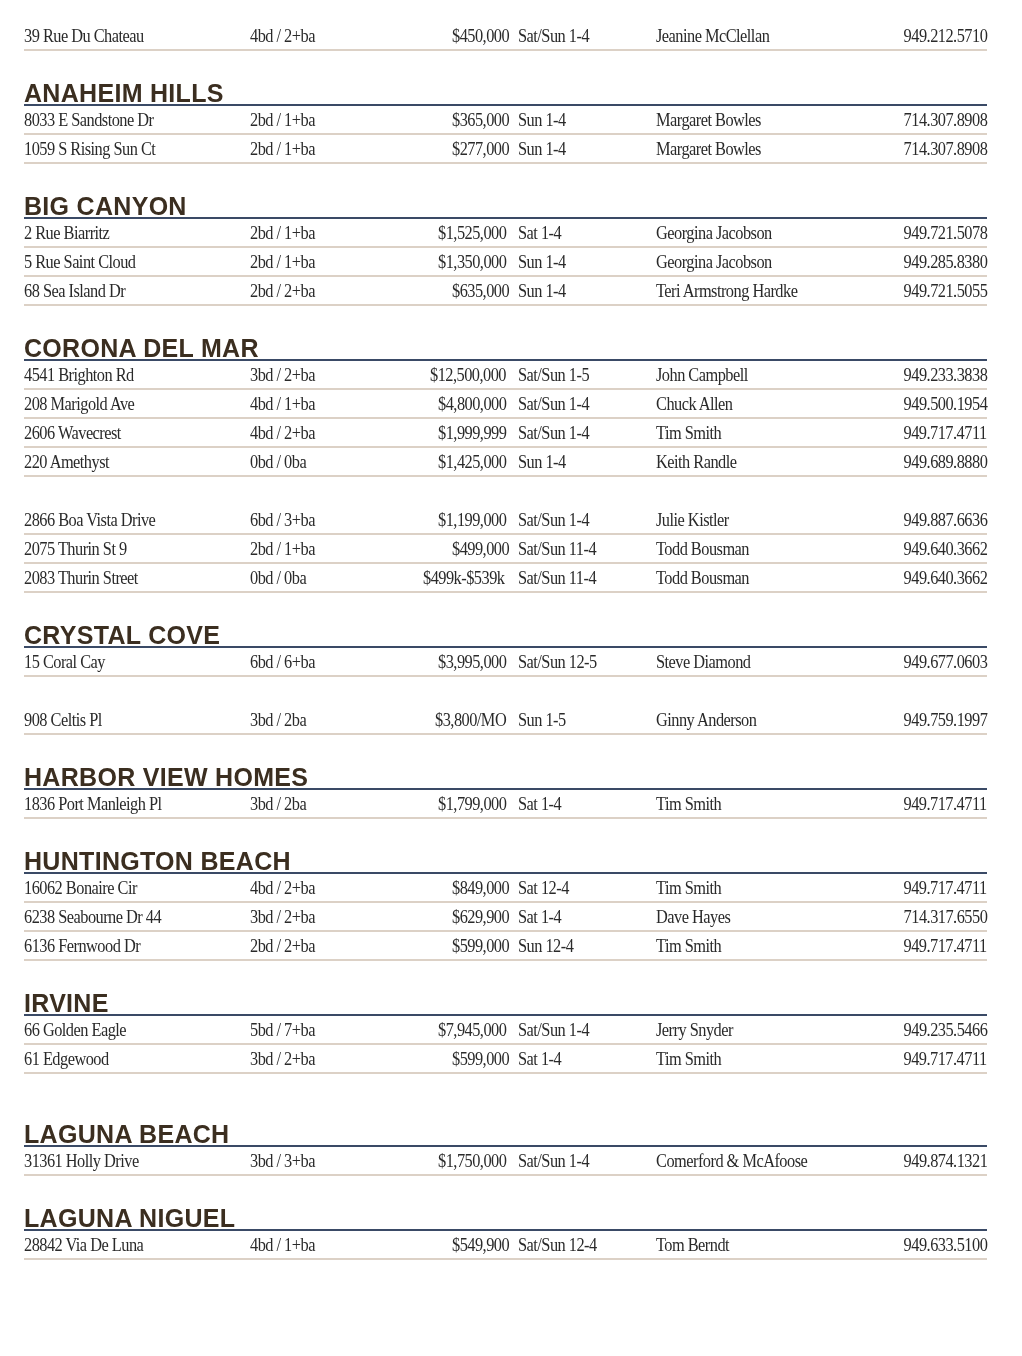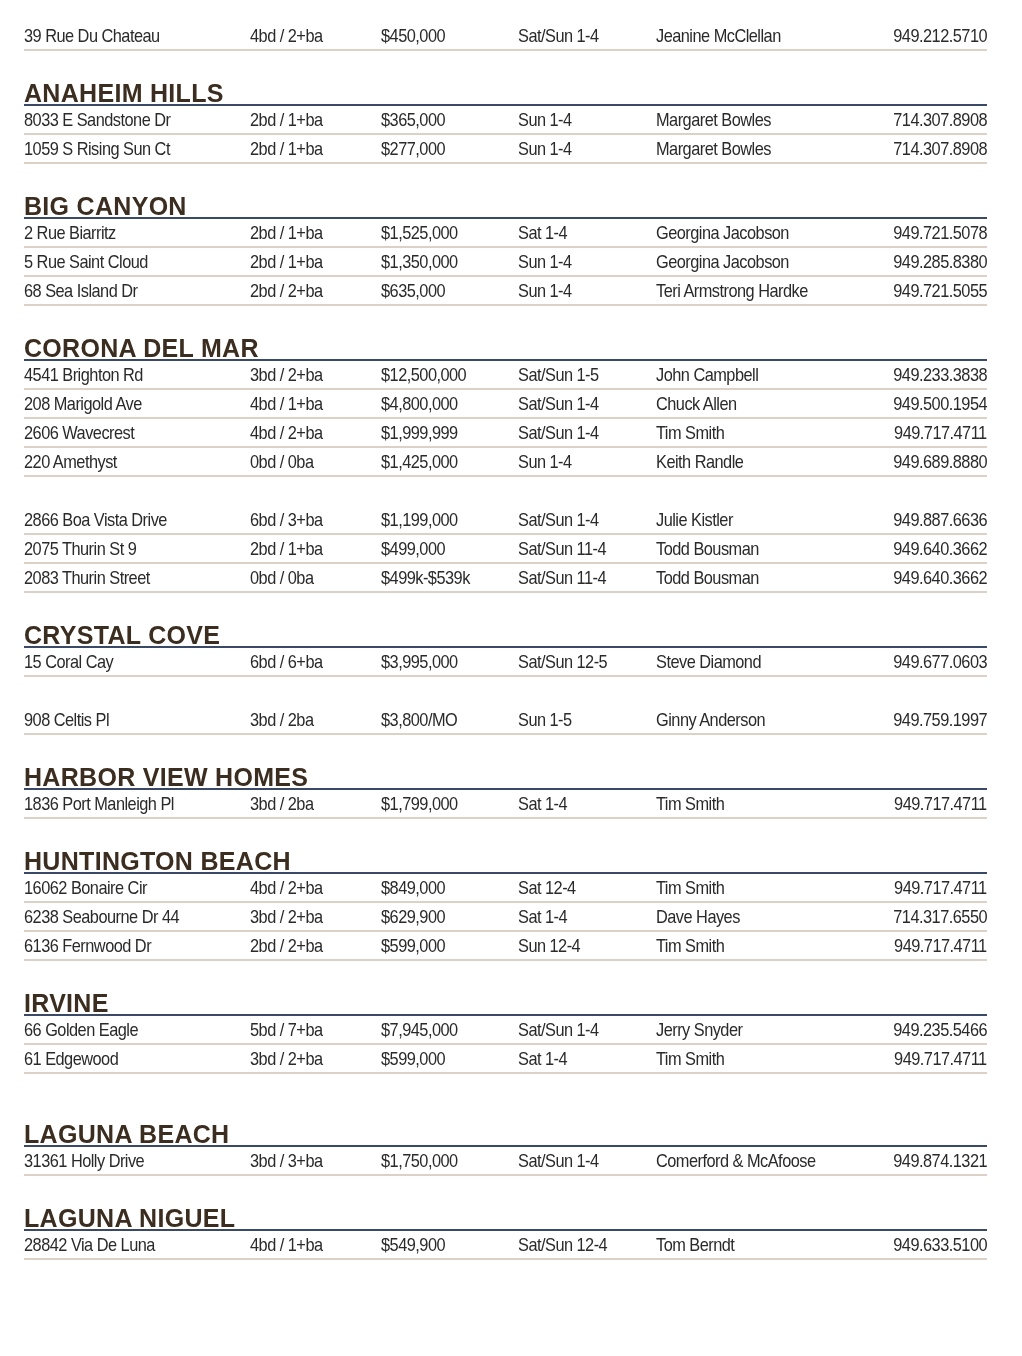--- a/index.html
+++ b/index.html
@@ -17,30 +17,30 @@
     overflow: visible;
     white-space: nowrap;
     border-bottom: 2px solid #3a4a66;
     padding-top: 0;
   }
   .row {
     display: flex;
     align-items: center;
     height: 27px;
     border-bottom: 2px solid #dcd1c6;
-    font-family: Liberation Sans, sans-serif;
+    font-family: Liberation Serif, serif;
     font-size: 19px;
     color: #2a2a2a;
     white-space: nowrap;
     transform-origin: left center;
   }
   .cell { overflow: visible; letter-spacing: -0.6px; }
   .c-addr { width: 226px; }
   .c-beds { width: 131px; }
-  .c-price { width: 137px; }
+  .c-price { width: 137px; text-align: right; }
   .c-time { width: 138px; }
   .c-agent { width: 202px; }
   .c-phone { flex: 1; text-align: right; }
   .cell span { display: inline-block; transform: scaleX(0.86); transform-origin: left center; }
   .c-phone span { transform-origin: right center; }
 </style>
 </head>
 <body>
 
 <div id="listings">

